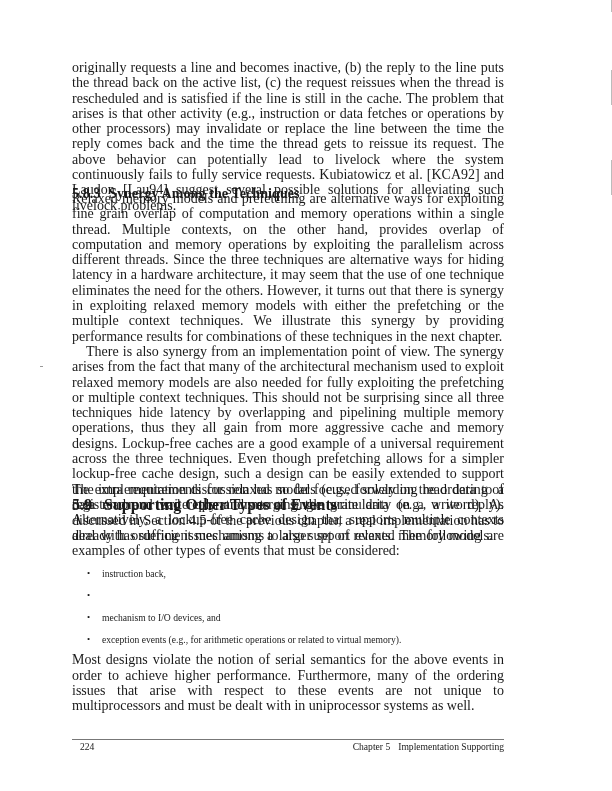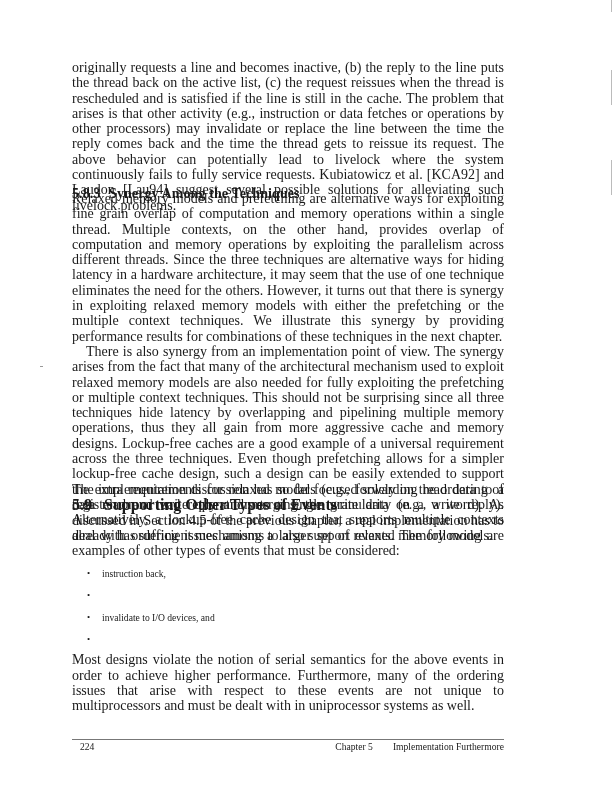--- a/index.html
+++ b/index.html
@@ -23,21 +23,21 @@
     h3 .secnum { width: 37px; }
     h2 .secnum { width: 32px; }
     .block { position: absolute; left: 72px; width: 432px; }
     ul { list-style: none; margin: 0; padding: 0; }
     li { font-size: 9.6px; line-height: 15px; position: relative; padding-left: 15px; margin-left: 15px; height: 22px; }
     li .bullet { position: absolute; left: 0; top: 0; font-size: 9px; }
     .footer-rule { position: absolute; left: 72px; top: 739px; width: 432px; height: 0; border-top: 1px solid #777; }
     .footer { position: absolute; left: 72px; top: 741px; width: 432px; font-size: 9.6px; }
     .footer .pnum { position: absolute; left: 0; top: 0; margin-left: 8px; }
     .footer .running { position: absolute; right: 0; top: 0; }
-    .footer .running .ch { margin-right: 20px; }
+    .footer .running .ch { margin-right: 8px; }
     .edge-mark { position: absolute; left: 611px; width: 1px; background: #bbbbbb; }
     .left-mark { position: absolute; left: 40px; top: 366px; width: 3px; height: 1px; background: #999; }
   </style>
 </head>
 <body>
 
 <div class="page">
   <p>originally requests a line and becomes inactive, (b) the reply to the line puts the thread back on the active list, (c) the request reissues when the thread is rescheduled and is satisfied if the line is still in the cache. The problem that arises is that other activity (e.g., instruction or data fetches or operations by other processors) may invalidate or replace the line between the time the reply comes back and the time the thread gets to reissue its request. The above behavior can potentially lead to livelock where the system continuously fails to fully service requests. Kubiatowicz et al. [KCA92] and Laudon [Lau94] suggest several possible solutions for alleviating such livelock problems.</p>
 </div>
 
@@ -52,28 +52,28 @@
 
 <h2>
   <span class="secnum">5.9</span><span>Supporting Other Types of Events</span>
 </h2>
 
 <div class="block" style="top:482px;">
   <p>The implementation discussion has so far focused solely on the ordering of data read and write operations to a single granularity (e.g., a word). As discussed in Section 4.5 of the previous chapter, a real implementation has to deal with ordering issues among a larger set of events. The following are examples of other types of events that must be considered:</p>
   <ul style="margin-top:8px;">
     <li><span class="bullet">•</span><span>instruction back,</span></li>
     <li><span class="bullet">•</span></li>
-    <li><span class="bullet">•</span><span>invalidate to I/O devices, and</span></li>
-    <li style="height:20px;"><span class="bullet">•</span></li>
+    <li><span class="bullet">•</span><span>mechanism to I/O devices, and</span></li>
+    <li style="height:20px;"><span class="bullet">•</span><span>exception events (e.g., for arithmetic operations or related to virtual memory).</span></li>
   </ul>
   <p>Most designs violate the notion of serial semantics for the above events in order to achieve higher performance. Furthermore, many of the ordering issues that arise with respect to these events are not unique to multiprocessors and must be dealt with in uniprocessor systems as well.</p>
 </div>
 
 <div class="footer-rule"></div>
 <div class="footer">
   <span class="pnum">224</span>
-  <span class="running"><span class="ch">Chapter 5</span><span>Implementation Furthermore</span></span>
+  <span class="running"><span class="ch">Chapter 5</span><span>Implementation Supporting</span></span>
 </div>
 
 <div class="edge-mark" style="top:0;height:12px;"></div>
 <div class="edge-mark" style="top:70px;height:35px;"></div>
 <div class="edge-mark" style="top:160px;height:35px;"></div>
 <div class="left-mark"></div>
 
 </body></html>

